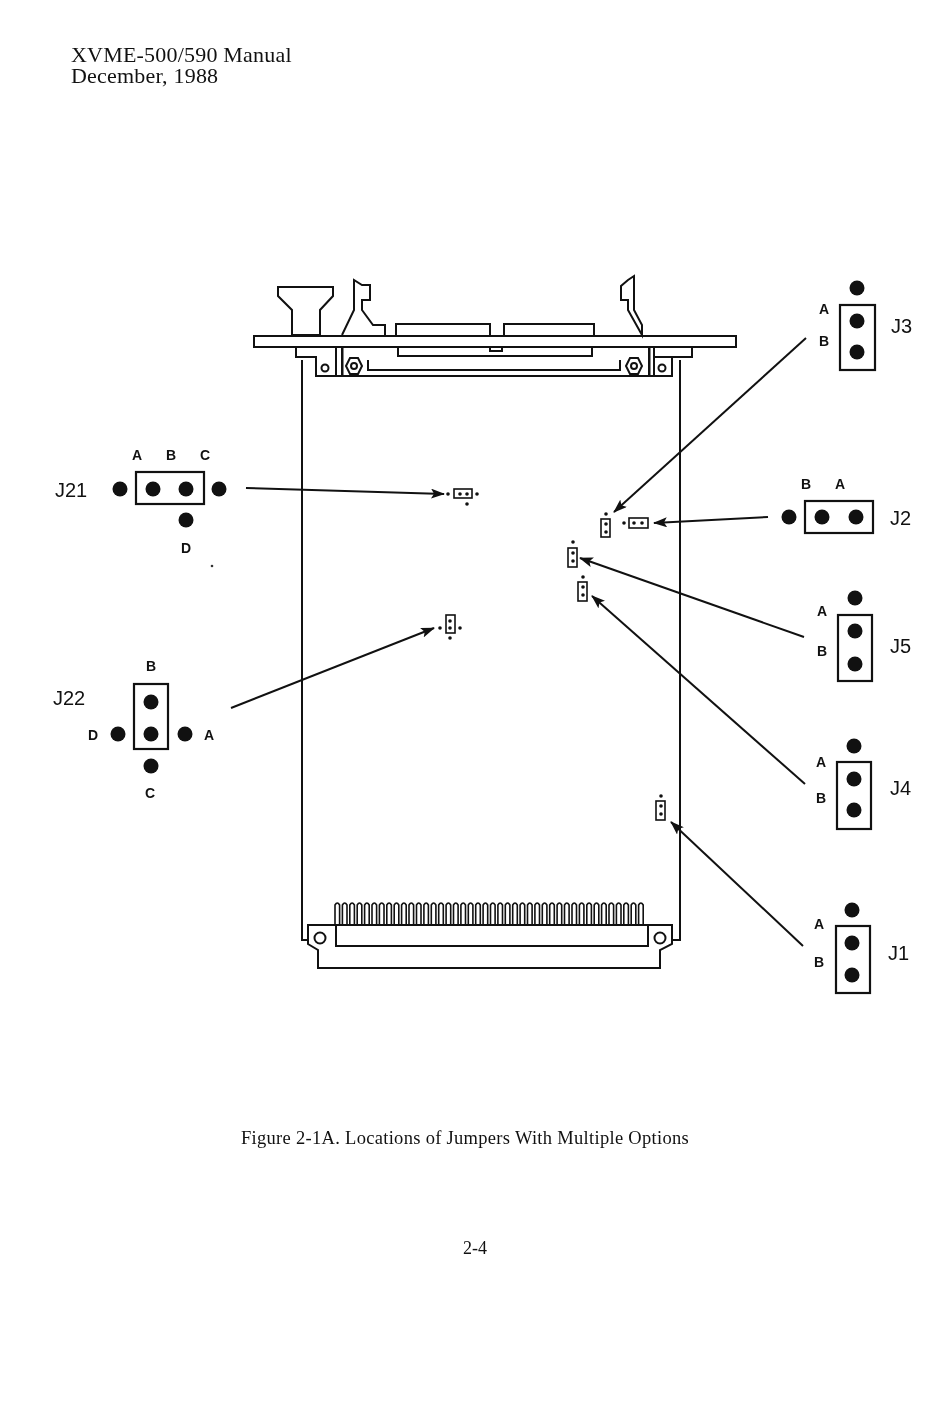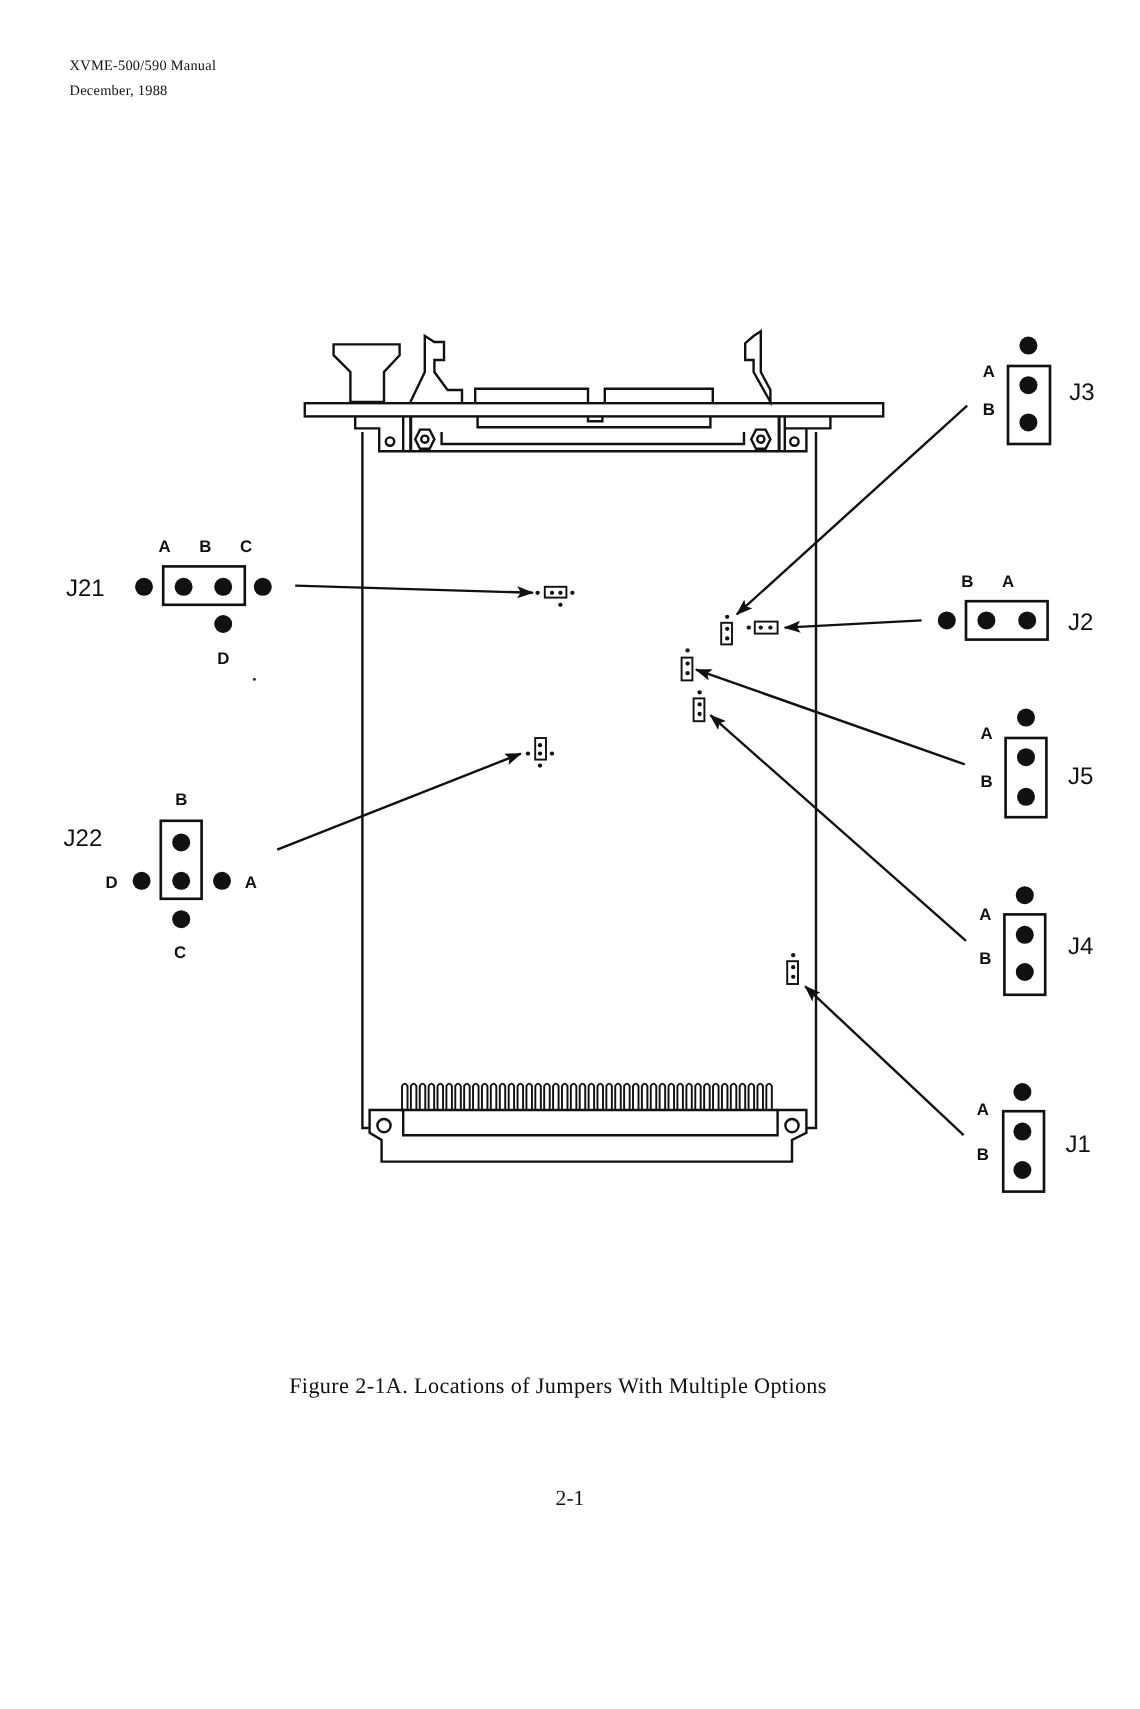--- a/index.html
+++ b/index.html
@@ -1,19 +1,19 @@
 <!DOCTYPE html>
 <html><head>
 <meta charset="utf-8">
 <style>
   html, body { margin:0; padding:0; background:#ffffff; }
   body { width:950px; height:1424px; position:relative; overflow:hidden; color:#111; }
   .serif { font-family: "Liberation Serif", "DejaVu Serif", serif; }
-  .header { position:absolute; left:58px; top:44px; font-size:12px; line-height:21px; letter-spacing:0.2px; }
-  .caption { position:absolute; left:0; width:950px; top:1128px; text-align:center; font-size:18.5px; letter-spacing:0.3px;margin-top:18px; }
+  .header { position:absolute; left:71px; top:44px; font-size:22px; line-height:21px; letter-spacing:0.2px; }
+  .caption { position:absolute; left:0; width:950px; top:1128px; text-align:center; font-size:18.5px; letter-spacing:0.3px; }
   .caption span { margin-left:-20px; }
   .pagenum { position:absolute; left:0; width:950px; top:1238px; text-align:center; font-size:18px; }
   svg#fig { position:absolute; left:0; top:0; }
   .lbl { font-family: "Liberation Sans", "DejaVu Sans", sans-serif; font-weight:bold; font-size:14px; fill:#111; }
   .jname { font-family: "Liberation Sans", "DejaVu Sans", sans-serif; font-size:20px; fill:#111; }
 </style>
 </head>
 <body>
 
 <div class="header serif">
@@ -252,13 +252,13 @@
     <circle cx="852" cy="975" r="7.5" fill="#111"></circle>
   </g>
 
   <circle cx="212" cy="566" r="1.3" fill="#333"></circle>
 </svg>
 
 <div class="caption serif">
   <span>Figure 2-1A.  Locations of Jumpers With Multiple Options</span>
 </div>
 
-<div class="pagenum serif">2-1</div>
+<div class="pagenum serif">2-4</div>
 
 </body></html>

